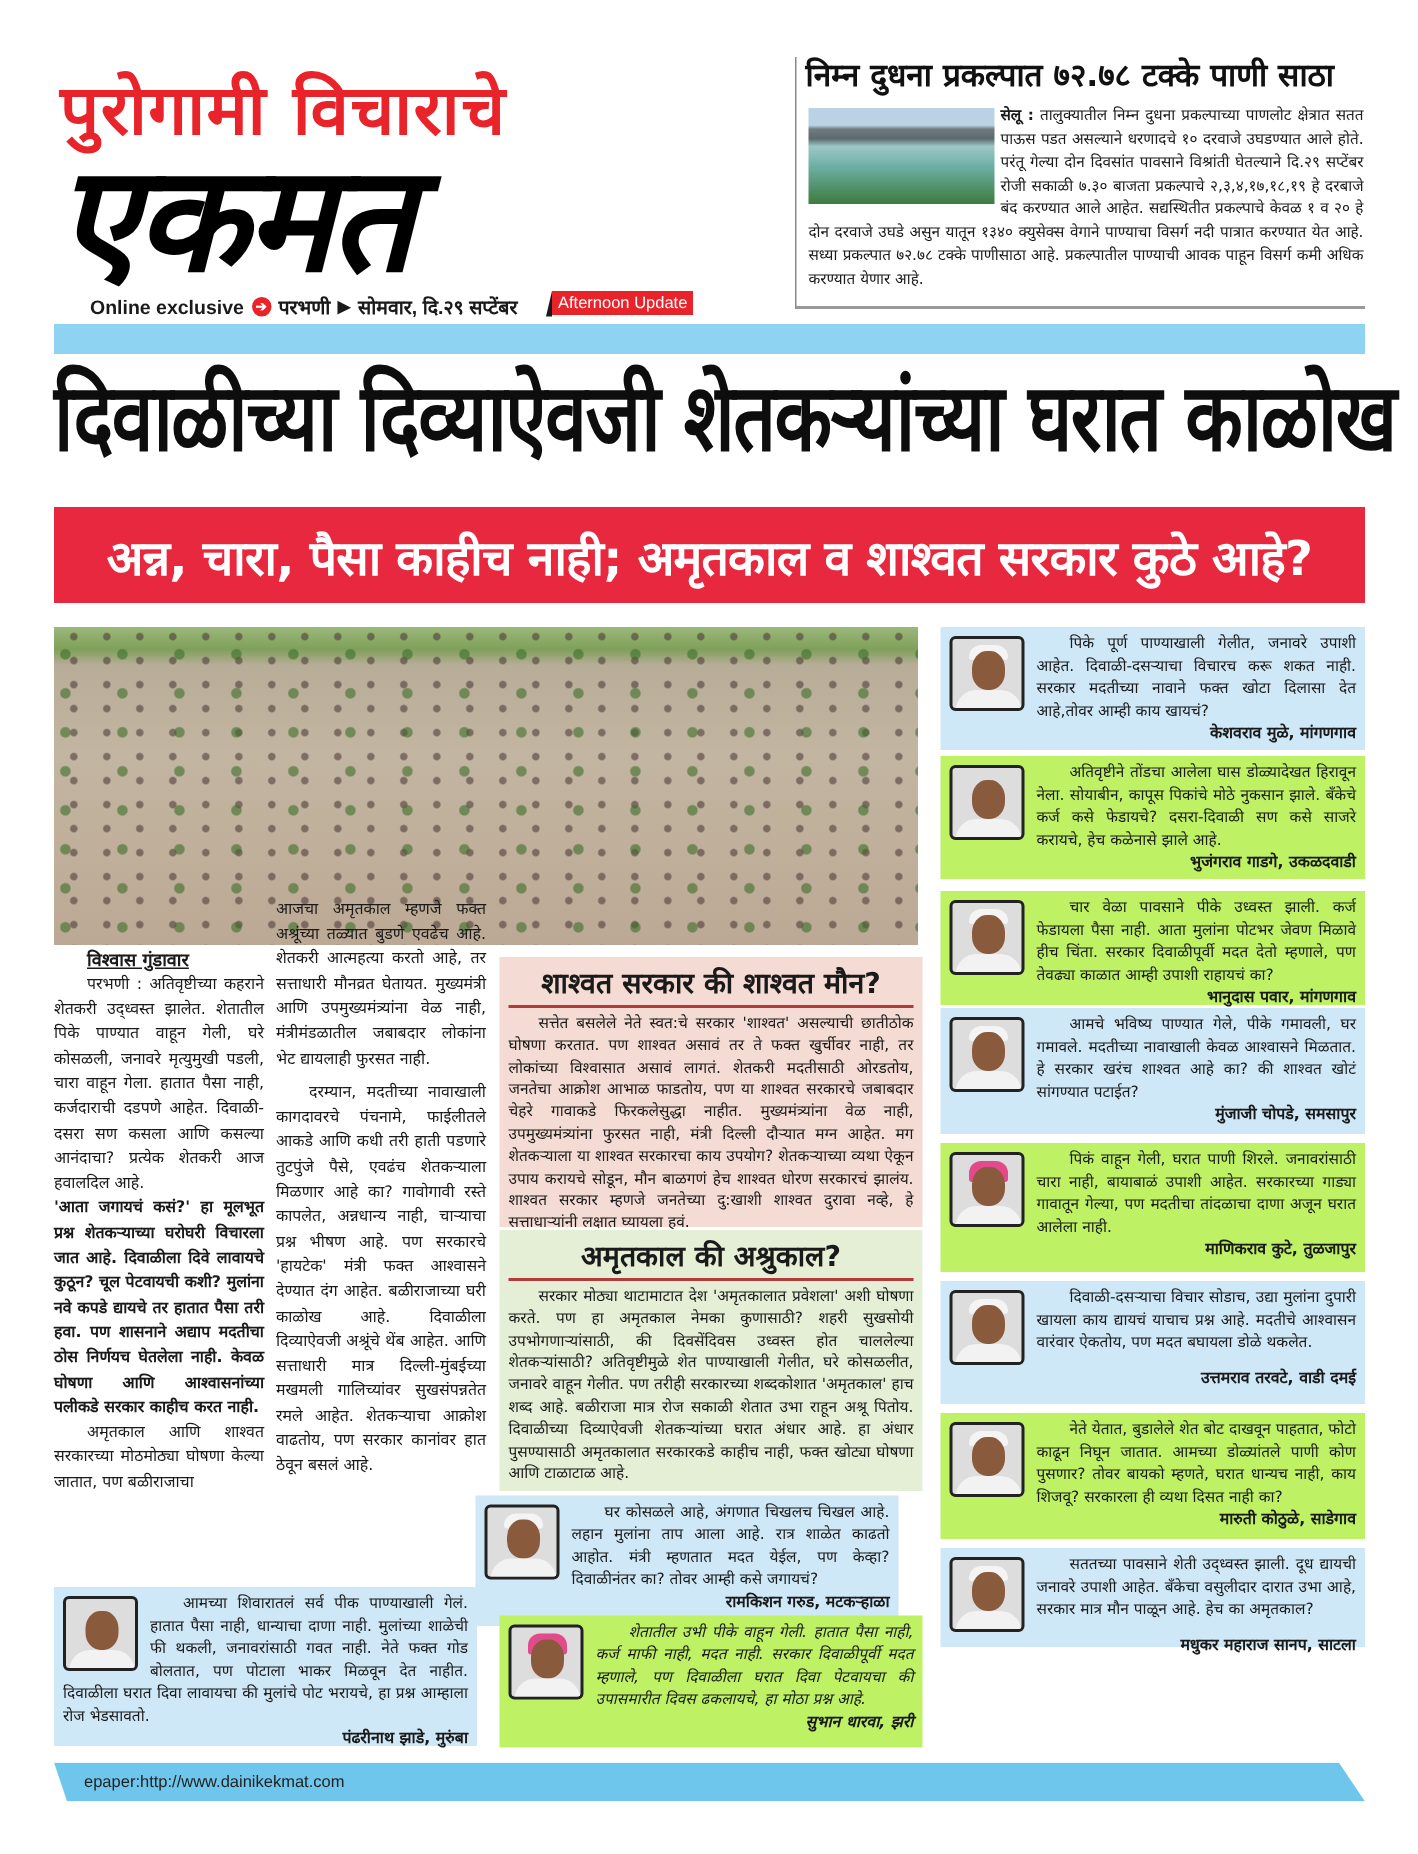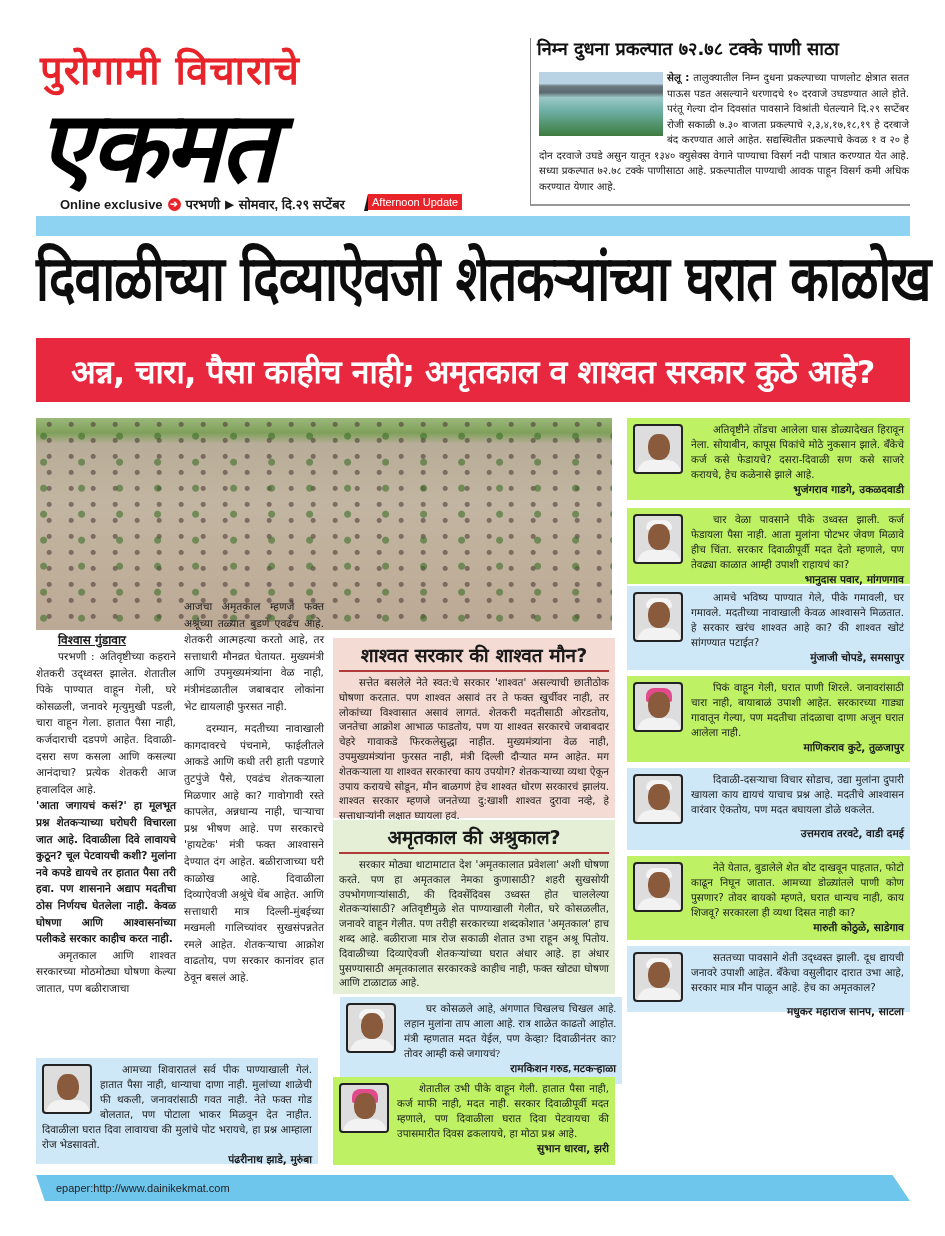--- a/index.html
+++ b/index.html
@@ -2,31 +2,31 @@
 <html><head>
 <meta charset="utf-8">
 <style>
   * { box-sizing: border-box; margin: 0; padding: 0; }
   html, body { width: 945px; height: 1236px; background: #ffffff; overflow: hidden; }
   body { position: relative; font-family: "DejaVu Sans", sans-serif; color: #1a1a1a; }
 
   .abs { position: absolute; }
 
   
-  .mast-tagline { left: 40px; top: 50px; font-size: 40px; font-weight: bold; color: #e8232a; letter-spacing: 1px; line-height: 1; font-family: "DejaVu Serif", serif; }
+  .mast-tagline { left: 40px; top: 50px; font-size: 46px; font-weight: bold; color: #e8232a; letter-spacing: 1px; line-height: 1; font-family: "DejaVu Serif", serif; }
   .mast-title { left: 38px; top: 98px; font-size: 98px; font-weight: bold; font-style: italic; color: #000000; line-height: 1; font-family: "DejaVu Serif", serif; letter-spacing: -2px; }
   .mast-line { left: 36px; top: 195px; font-size: 13px; font-weight: bold; display: flex; align-items: center; gap: 5px; white-space: nowrap; font-family: "Liberation Sans", sans-serif; margin-left: 24px; }
   .arrow-icon { display: inline-flex; width: 13px; height: 13px; border-radius: 50%; background: #e8232a; color: #fff; font-size: 9px; align-items: center; justify-content: center; }
   .play-icon { font-size: 11px; }
   .afternoon { left: 368px; top: 194px; background: #e8232a; color: #fff; font-size: 11px; padding: 2px 4px; font-family: "Liberation Sans", sans-serif; }
   .afternoon::before { content: ""; position: absolute; left: -4px; top: 0; border-right: 4px solid #1a1a1a; border-top: 17px solid transparent; }
 
   
   .news-box { left: 530px; top: 38px; width: 380px; height: 168px; border-left: 1px solid #888; border-bottom: 2px solid #999; padding-left: 6px; }
-  .news-title { font-size: 18px; font-weight: bold; color: #111; line-height: 1.2; white-space: nowrap; }
+  .news-title { font-size: 21px; font-weight: bold; color: #111; line-height: 1.2; white-space: nowrap; }
   .news-img { position: absolute; left: 8px; top: 34px; width: 124px; height: 64px; background: linear-gradient(180deg,#b9d3e4 0%,#b9d3e4 18%,#6f7b80 22%,#5b6970 32%,#9cc8c7 40%,#6fb0a6 60%,#4e8f66 85%,#3f7a3f 100%); }
   .news-text { position: absolute; left: 8px; top: 32px; width: 370px; font-size: 10.2px; line-height: 15.5px; text-align: justify; }
   .news-text .float { float: left; width: 128px; height: 66px; }
 
   .blue-band { left: 36px; top: 216px; width: 874px; height: 20px; background: #8fd3f3; }
 
   .headline { left: 36px; top: 244px; width: 874px; text-align: center; font-size: 50px; font-weight: bold; color: #0d0d0d; letter-spacing: -1px; line-height: 1.15; white-space: nowrap; font-family: "DejaVu Sans", sans-serif; transform: scaleY(1.25); transform-origin: top center; }
   .subhead { left: 36px; top: 338px; width: 874px; height: 64px; background: #e8283f; color: #fff; font-size: 32px; font-weight: bold; display: flex; align-items: center; justify-content: center; white-space: nowrap; letter-spacing: -0.5px; }
 
   .photo { left: 36px; top: 418px; width: 576px; height: 212px; overflow: hidden;
@@ -116,40 +116,49 @@
 
 <div class="abs op-box op1">
   <div class="op-title">शाश्वत सरकार की शाश्वत मौन?</div>
   <div class="op-text">सत्तेत बसलेले नेते स्वत:चे सरकार 'शाश्वत' असल्याची छातीठोक घोषणा करतात. पण शाश्वत असावं तर ते फक्त खुर्चीवर नाही, तर लोकांच्या विश्वासात असावं लागतं. शेतकरी मदतीसाठी ओरडतोय, जनतेचा आक्रोश आभाळ फाडतोय, पण या शाश्वत सरकारचे जबाबदार चेहरे गावाकडे फिरकलेसुद्धा नाहीत. मुख्यमंत्र्यांना वेळ नाही, उपमुख्यमंत्र्यांना फुरसत नाही, मंत्री दिल्ली दौऱ्यात मग्न आहेत. मग शेतकऱ्याला या शाश्वत सरकारचा काय उपयोग? शेतकऱ्याच्या व्यथा ऐकून उपाय करायचे सोडून, मौन बाळगणं हेच शाश्वत धोरण सरकारचं झालंय. शाश्वत सरकार म्हणजे जनतेच्या दु:खाशी शाश्वत दुरावा नव्हे, हे सत्ताधाऱ्यांनी लक्षात घ्यायला हवं.</div>
 </div>
 <div class="abs op-box op2">
   <div class="op-title">अमृतकाल की अश्रुकाल?</div>
   <div class="op-text">सरकार मोठ्या थाटामाटात देश 'अमृतकालात प्रवेशला' अशी घोषणा करते. पण हा अमृतकाल नेमका कुणासाठी? शहरी सुखसोयी उपभोगणाऱ्यांसाठी, की दिवसेंदिवस उध्वस्त होत चाललेल्या शेतकऱ्यांसाठी? अतिवृष्टीमुळे शेत पाण्याखाली गेलीत, घरे कोसळलीत, जनावरे वाहून गेलीत. पण तरीही सरकारच्या शब्दकोशात 'अमृतकाल' हाच शब्द आहे. बळीराजा मात्र रोज सकाळी शेतात उभा राहून अश्रू पितोय. दिवाळीच्या दिव्याऐवजी शेतकऱ्यांच्या घरात अंधार आहे. हा अंधार पुसण्यासाठी अमृतकालात सरकारकडे काहीच नाही, फक्त खोट्या घोषणा आणि टाळाटाळ आहे.</div>
 </div>
 
-<div class="abs quote blue" style="left:340px; top:997px; width:282px; height:87px;font-family:Liberation Serif, serif;">
+<div class="abs quote blue" style="left:317px; top:997px; width:282px; height:87px;">
   <div class="avatar">
       <div class="cap"></div>
       <div class="head"></div>
       <div class="body"></div>
     </div>
   <div class="qt">घर कोसळले आहे, अंगणात चिखलच चिखल आहे. लहान मुलांना ताप आला आहे. रात्र शाळेत काढतो आहोत. मंत्री म्हणतात मदत येईल, पण केव्हा? दिवाळीनंतर का? तोवर आम्ही कसे जगायचं?</div>
   <div class="qname">रामकिशन गरुड, मटकऱ्हाळा</div>
 </div>
-<div class="abs quote yellow" style="left:333px; top:1077px; width:282px; height:88px;">
+<div class="abs quote yellow" style="left:333px; top:1077px; width:282px; height:88px;font-style:italic;">
   <div class="avatar">
       <div class="cap" style="background:#e24a8c;height:14px;"></div>
       <div class="head"></div>
       <div class="body"></div>
     </div>
   <div class="qt">शेतातील उभी पीके वाहून गेली. हातात पैसा नाही, कर्ज माफी नाही, मदत नाही. सरकार दिवाळीपूर्वी मदत म्हणाले, पण दिवाळीला घरात दिवा पेटवायचा की उपासमारीत दिवस ढकलायचे, हा मोठा प्रश्न आहे.</div>
   <div class="qname">सुभान धारवा, झरी</div>
 </div>
 
 <div class="abs" style="left:627px; top:418px; width:283px;">
+  <div class="quote blue" style="height:82px; margin-bottom:4px;">
+    <div class="avatar">
+        <div class="cap"></div>
+        <div class="head"></div>
+        <div class="body"></div>
+      </div>
+    <div class="qt">पिके पूर्ण पाण्याखाली गेलीत, जनावरे उपाशी आहेत. दिवाळी-दसऱ्याचा विचारच करू शकत नाही. सरकार मदतीच्या नावाने फक्त खोटा दिलासा देत आहे,तोवर आम्ही काय खायचं?</div>
+    <div class="qname">केशवराव मुळे, मांगणगाव</div>
+  </div>
   <div class="quote yellow" style="height:82px; margin-bottom:8px;">
     <div class="avatar">
         <div class="head"></div>
         <div class="body"></div>
       </div>
     <div class="qt">अतिवृष्टीने तोंडचा आलेला घास डोळ्यादेखत हिरावून नेला. सोयाबीन, कापूस पिकांचे मोठे नुकसान झाले. बँकेचे कर्ज कसे फेडायचे? दसरा-दिवाळी सण कसे साजरे करायचे, हेच कळेनासे झाले आहे.</div>
     <div class="qname">भुजंगराव गाडगे, उकळदवाडी</div>
   </div>
   <div class="quote yellow" style="height:76px; margin-bottom:2px;">
     <div class="avatar">

